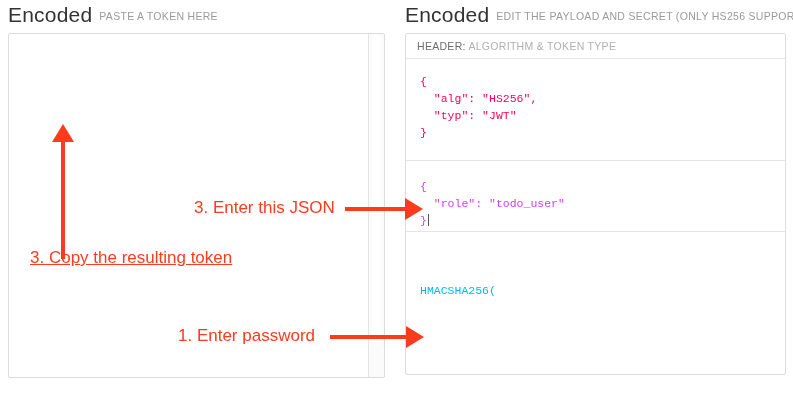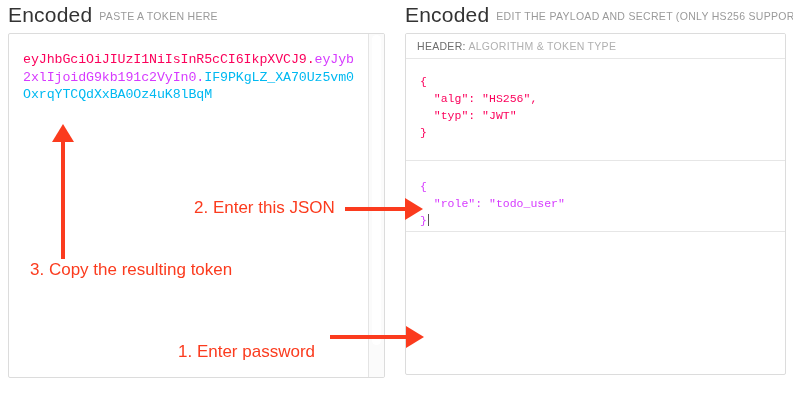--- a/index.html
+++ b/index.html
@@ -139,22 +139,22 @@
 
   
   .anno-text {
     position: absolute;
     color: #fb3b1e;
     font-size: 17px;
     font-family: "Liberation Sans", sans-serif;
     white-space: nowrap;
   }
   #anno-2-text { left: 194px; top: 198px; }
-  #anno-3-text { left: 30px;  top: 260px; }
-  #anno-1-text { left: 178px; top: 342px; }
+  #anno-3-text { left: 30px;  top: 248px; text-decoration: underline; }
+  #anno-1-text { left: 178px; top: 326px; }
 
   .arrow-h {
     position: absolute;
     height: 22px;
   }
   .arrow-h .shaft {
     position: absolute;
     left: 0;
     top: 9px;
     height: 4px;
@@ -205,21 +205,20 @@
   }
 </style>
 </head>
 <body>
 
 <div class="col-title" id="encoded-title">
   <span class="big">Encoded</span><span class="sub">PASTE A TOKEN HERE</span>
 </div>
 
 <div id="encoded-box">
-  <div id="encoded-token"><span class="seg-header">eyJhbGciOiJIUzI1NiIsInR5cCI6IkpXVCJ9</span><span class="seg-header">.</span><span class="seg-payload">eyJyb2xlIjoidG9kb191c2VyIn0</span><span class="seg-payload">.</span><span class="seg-signature">IF9PKgLZ_XA70Uz5vm0OxrqYTCQdXxBA0Oz4uK8lBqM</span></div>
   <div id="encoded-scrollbar">
     <div id="encoded-scroll-thumb"></div>
   </div>
 </div>
 
 <div class="col-title" id="decoded-title">
   <span class="big">Encoded</span><span class="sub">EDIT THE PAYLOAD AND SECRET (ONLY HS256 SUPPORTED)</span>
 </div>
 
 <div id="decoded-box">
@@ -230,23 +229,30 @@
   </div>
   <div class="section-body" id="header-body">{
   "alg": "HS256",
   "typ": "JWT"
 }</div>
 
   <div class="section-body" id="payload-body"><span>{
   "role": "todo_user"
 }</span><span class="caret"></span></div>
 
-</div>
-
-<div class="anno-text" id="anno-2-text">2. Enter this JSON</div>
+  <div class="section-body" id="signature-body">
+    <span class="sig-line">HMACSHA256(</span>
+    
+    
+    
+    
+  </div>
+</div>
+
+<div class="anno-text" id="anno-2-text">3. Enter this JSON</div>
 <div class="arrow-h" id="arrow-2">
   <div class="shaft"></div>
   <div class="head"></div>
 </div>
 
 <div class="anno-text" id="anno-3-text">3. Copy the resulting token</div>
 <div id="arrow-3">
   <div class="head-v"></div>
   <div class="shaft-v"></div>
 </div>

